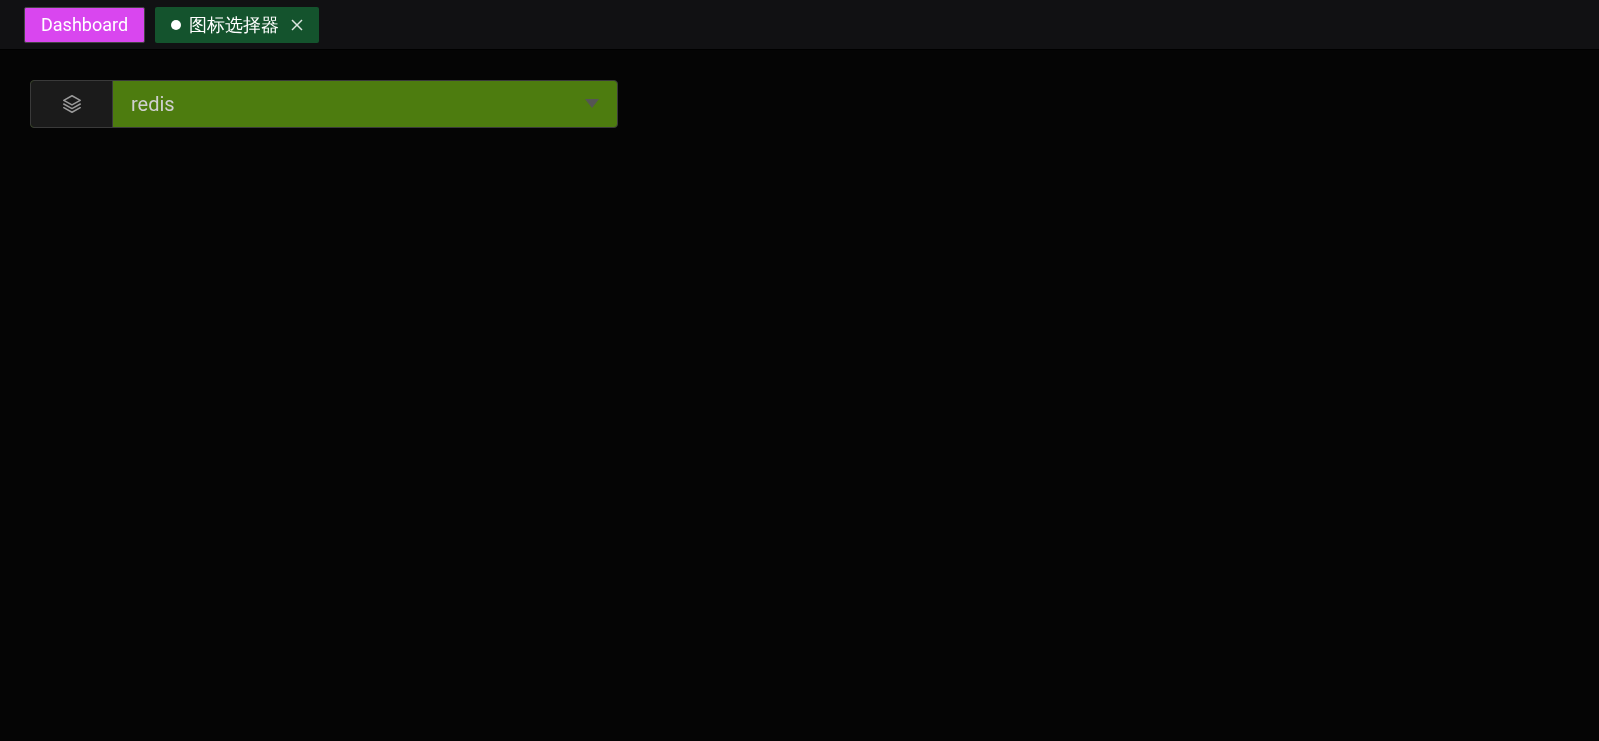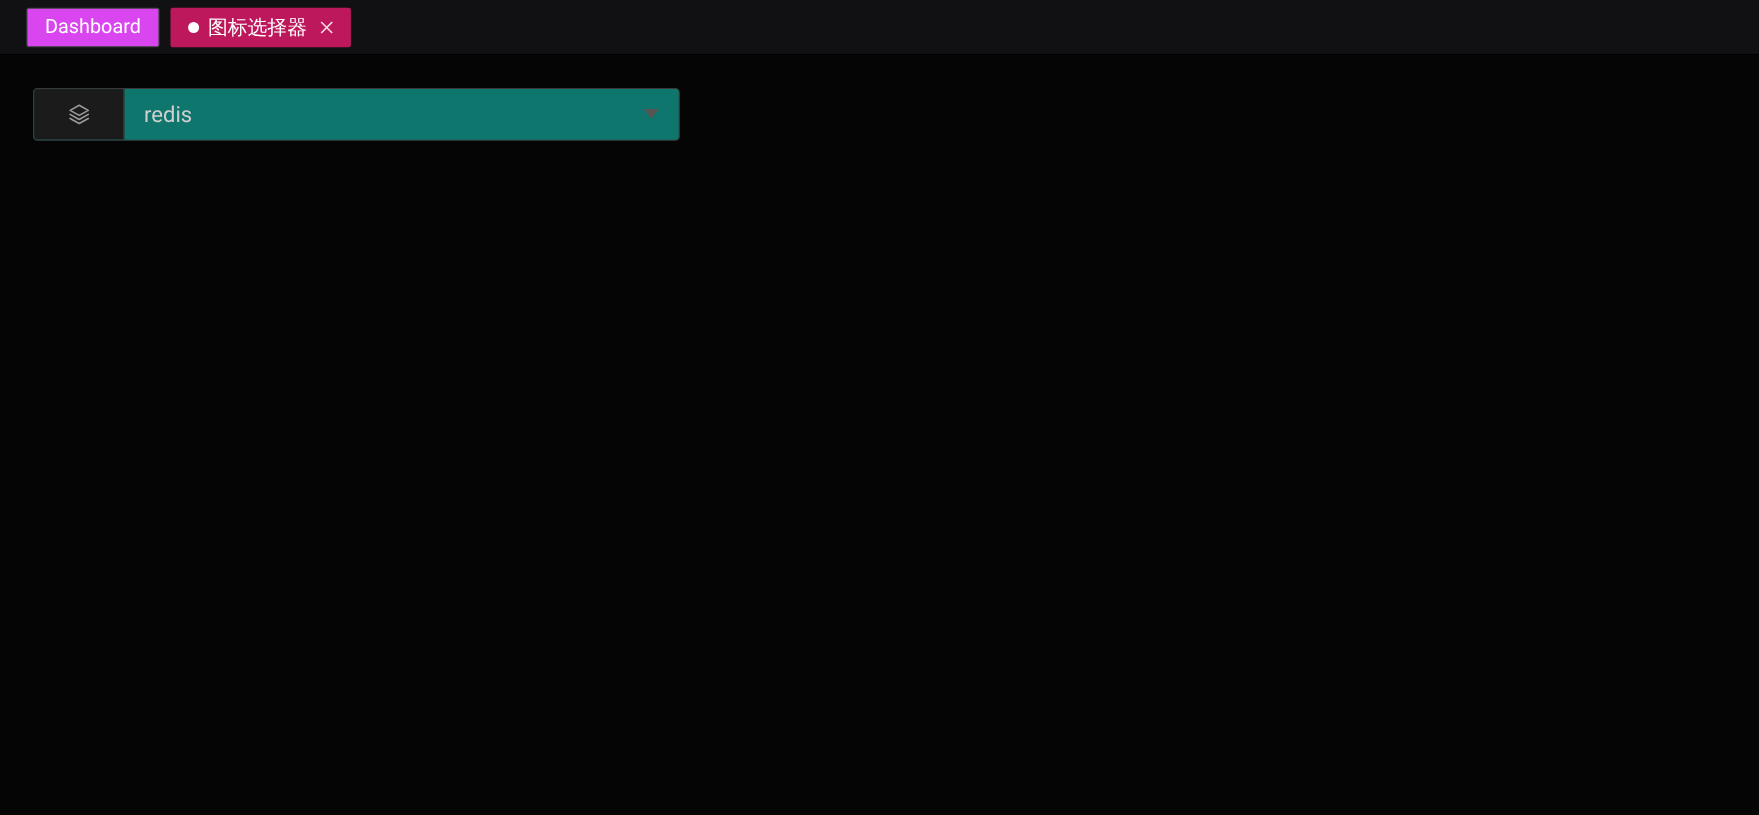--- a/index.html
+++ b/index.html
@@ -33,21 +33,21 @@
       cursor: pointer;
       border-radius: 2px;
       gap: 8px;
     }
     .tab.inactive {
       background: #d946ef;
       border: 1px solid #444;
       color: #fff;
     }
     .tab.active {
-      background: #be185d;
+      background: #14532d;
       color: #fff;
     }
     .unsaved-dot {
       width: 10px;
       height: 10px;
       border-radius: 50%;
       background: #fff;
       display: inline-block;
     }
     .close-x {
@@ -59,21 +59,21 @@
     .content {
       padding: 30px;
     }
     .picker {
       display: flex;
       align-items: stretch;
       width: 588px;
       height: 48px;
       border: 1px solid #3a3a3a;
       border-radius: 4px;
-      background: #0f766e;
+      background: #4d7c0f;
       overflow: hidden;
     }
     .picker .prefix {
       width: 82px;
       background: #1b1b1b;
       display: flex;
       align-items: center;
       justify-content: center;
       border-right: 1px solid #3a3a3a;
     }

